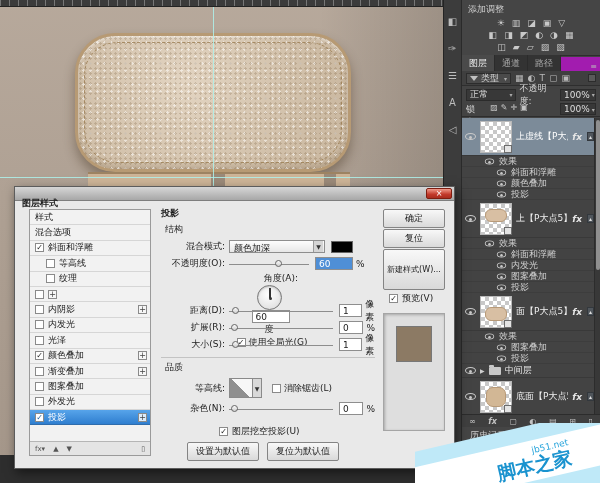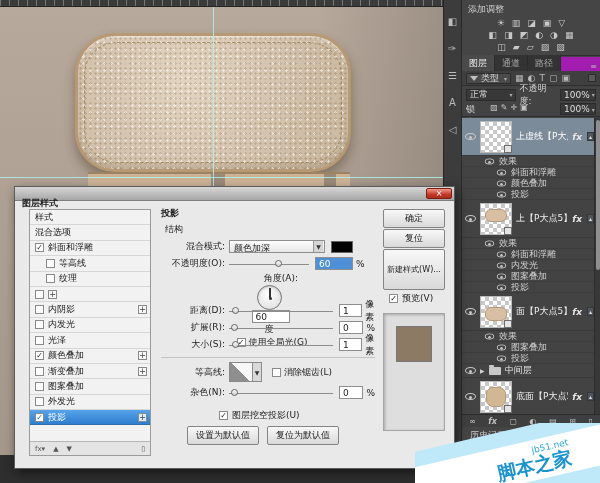--- a/index.html
+++ b/index.html
@@ -523,20 +523,21 @@
         <span class="rl">大小(S):</span>
         <div class="slider" style="width:104px;">
           <div class="track"></div>
             <div class="thumb" style="left:3%;"></div>
         </div>
         <span class="numbox">1</span>
         <span>像素</span>
       </div>
 
       <div class="hr"></div>
+      <div class="sect-label">品质</div>
 
       <div class="crow" style="height:24px;">
         <span class="rl">等高线:</span>
         <div class="contour-thumb"></div>
         <div class="contour-dd">▼</div>
         <span class="dcb" style="margin-left:10px;">
           <span class="cb"></span>
           <span>消除锯齿(L)</span>
         </span>
       </div>

